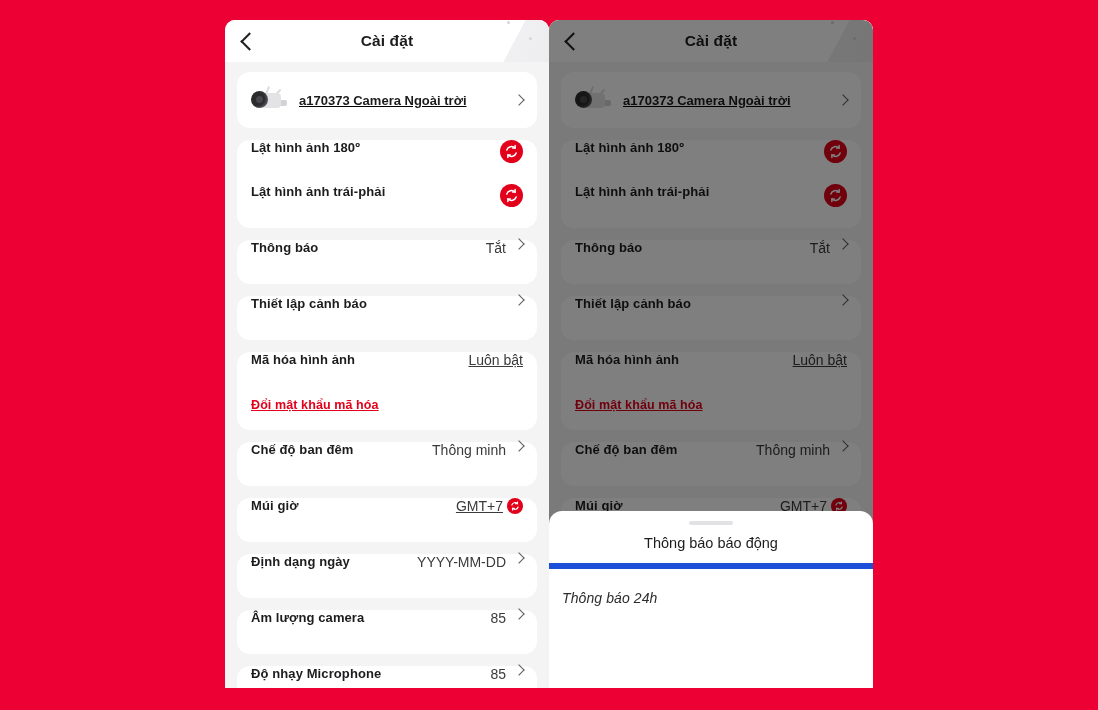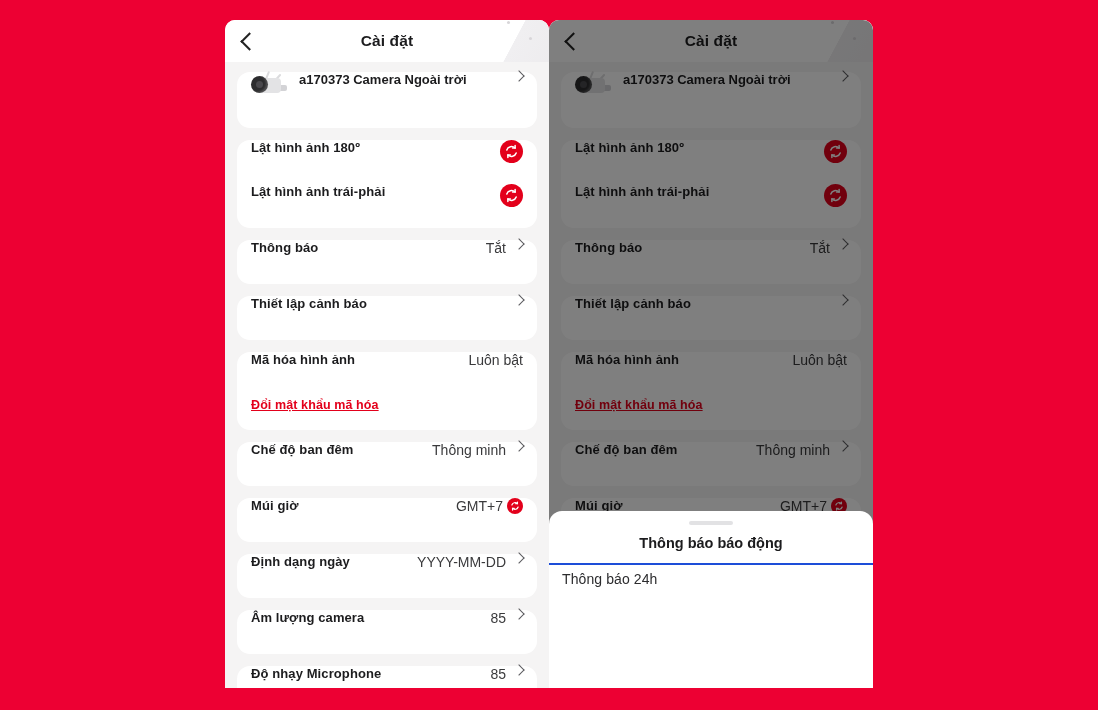--- a/index.html
+++ b/index.html
@@ -122,36 +122,38 @@
     white-space: nowrap;
   }
   .row-spacer { flex: 1 1 auto; }
   .row-value {
     font-size: 14px;
     color: #3a3a3c;
     font-weight: 500;
     margin-right: 7px;
     white-space: nowrap;
   }
-  .row-value.nogap { margin-right: 0; }
+  .row-value.nogap { margin-right: 0; text-decoration: underline; }
 
   .chev {
     width: 7px;
     height: 7px;
     border-top: 1.9px solid #5a5a5e;
     border-right: 1.9px solid #5a5a5e;
     transform: rotate(45deg);
     flex: 0 0 auto;
     margin-left: 2px;
   }
 
   
   .device-row {
     display: flex;
+    align-items: center;
     height: 56px;
+    text-decoration: underline;
   }
   .cam-icon {
     width: 38px;
     height: 26px;
     position: relative;
     flex: 0 0 auto;
     margin-right: 10px;
   }
   .cam-body {
     position: absolute;
@@ -258,31 +260,32 @@
   .sheet-handle {
     width: 44px;
     height: 4px;
     border-radius: 3px;
     background: #e2e2e4;
     margin: 10px auto 0 auto;
   }
   .sheet-title {
     text-align: center;
     font-size: 14.5px;
-    font-weight: 700;
+    font-weight: 400;
     color: #1c1c1e;
     padding: 10px 0 12px 0;
-    border-bottom: 2px solid #1d4ed8;
+    border-bottom: 6px solid #1d4ed8;
   }
   .sheet-opt {
     display: flex;
-    align-items: flex-start;
+    align-items: flex-end;
     height: 31px;
     padding: 0 13px;
     margin-top: 6px;
+    font-style: italic;
   }
   .sheet-opt-label {
     font-size: 14px;
     color: #2c2c2e;
     font-weight: 500;
     letter-spacing: .1px;
   }
   .check-badge {
     margin-left: auto;
     width: 17px;

